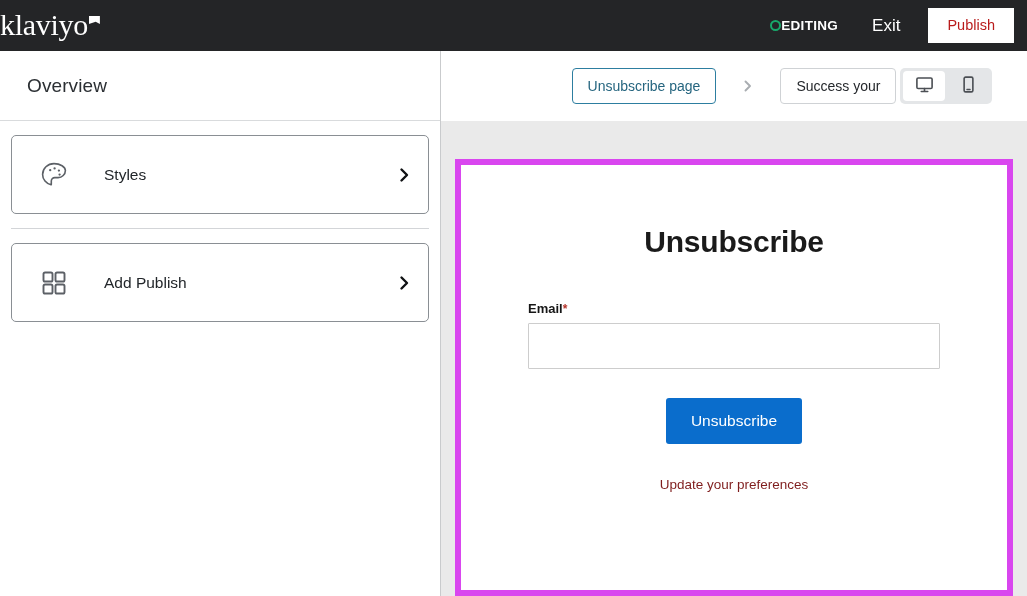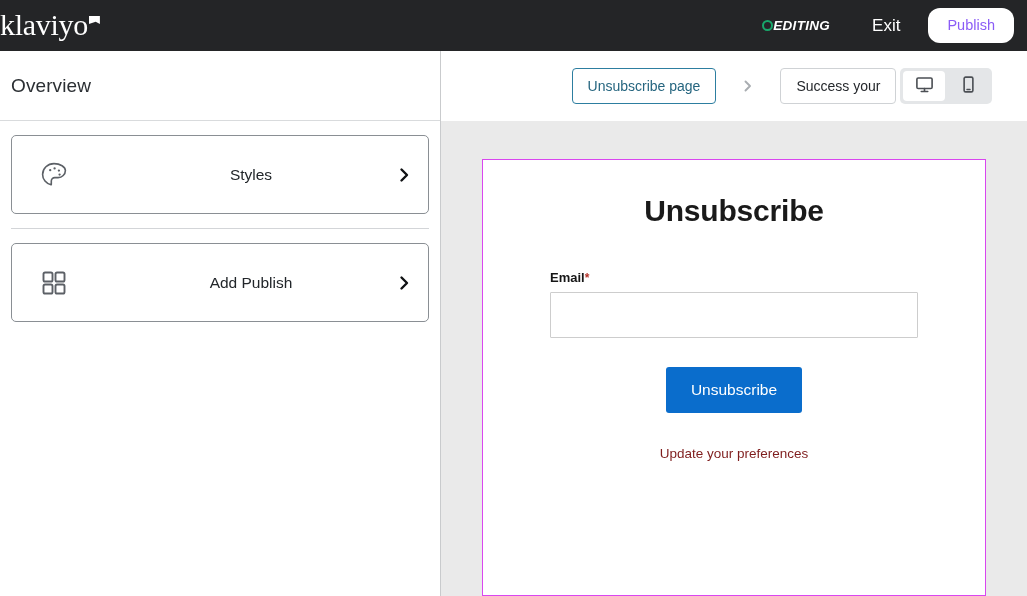--- a/index.html
+++ b/index.html
@@ -56,22 +56,21 @@
     display: flex;
     align-items: center;
     height: 51px;
     padding-right: 13px;
     gap: 0;
   }
   .status {
     display: flex;
     align-items: center;
     gap: 0;
-    margin-right: 32px;
-    font-style: italic;
+    margin-right: 24px;
   }
   .status-dot {
     width: 11px; height: 11px;
     border-radius: 50%;
     border: 2px solid #18a86b;
     background: transparent;
     display: block;
   }
   .status-label {
     color: #ffffff;
@@ -84,25 +83,25 @@
     font-size: 17px;
     background: none;
     border: none;
     font-family: inherit;
     cursor: pointer;
     padding: 6px 10px;
     margin-right: 18px;
   }
   .publish-btn {
     background: #ffffff;
-    color: #8b5cf6;
+    color: #b91c1c;
     font-size: 14.5px;
     font-family: inherit;
     border: none;
-    border-radius: 12px;
+    border-radius: 0;
     padding: 9px 19px;
     cursor: pointer;
     line-height: 17px;
   }
 
   
   .body-split { display: flex; flex: 1 1 auto; min-height: 0; }
 
   
   .sidebar {
@@ -111,21 +110,21 @@
     background: #ffffff;
     border-right: 1px solid #c9cbcd;
     display: flex;
     flex-direction: column;
     position: relative;
   }
   .sidebar-header {
     height: 70px;
     display: flex;
     align-items: center;
-    padding-left: 11px;
+    padding-left: 27px;
     border-bottom: 1px solid #d9dbdd;
     flex: 0 0 70px;
   }
   .sidebar-title {
     font-size: 19px;
     color: #2b2f33;
     letter-spacing: 0.1px;
   }
   .sidebar-body { padding: 14px 11px 0 11px; }
 
@@ -143,21 +142,20 @@
     width: 32px; height: 32px;
     display: flex; align-items: center; justify-content: center;
     flex: 0 0 32px;
   }
   .nav-card-label {
     margin-left: 34px;
     font-size: 15.5px;
     color: #22262a;
     font-weight: 500;
     flex: 1 1 auto;
-    text-align: center;
   }
   .chev-right { width: 13px; height: 18px; flex: 0 0 13px; }
 
   .card-divider {
     height: 1px;
     background: #d3d5d8;
     margin: 14px 0 14px 0;
   }
 
   
@@ -224,25 +222,25 @@
   .canvas-area {
     flex: 1 1 auto;
     background: #eaeaea;
     padding: 38px 0 0 0;
     display: flex;
     justify-content: center;
     min-height: 0;
     position: relative;
   }
   .page-card {
-    width: 504px;
-    background: #ffffff;
-    border: 1px solid #d946ef;
+    width: 558px;
+    background: #ffffff;
+    border: 6px solid #d946ef;
     height: 100%;
-    padding: 34px 0 0 0;
+    padding: 60px 0 0 0;
   }
 
   .form-title {
     text-align: center;
     font-size: 30px;
     font-weight: bold;
     color: #1a1a1a;
     letter-spacing: -0.2px;
     margin-bottom: 42px;
   }

